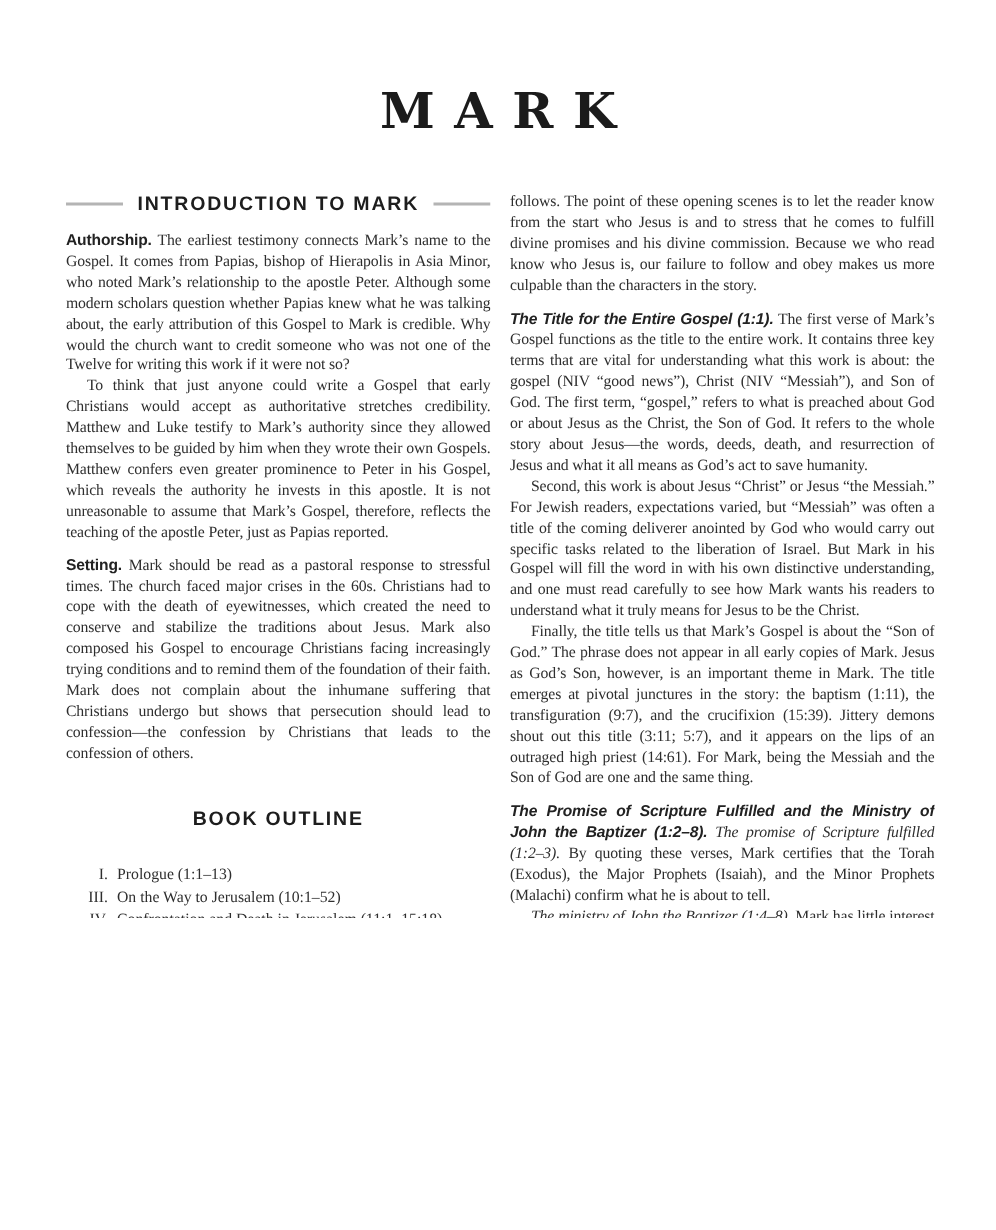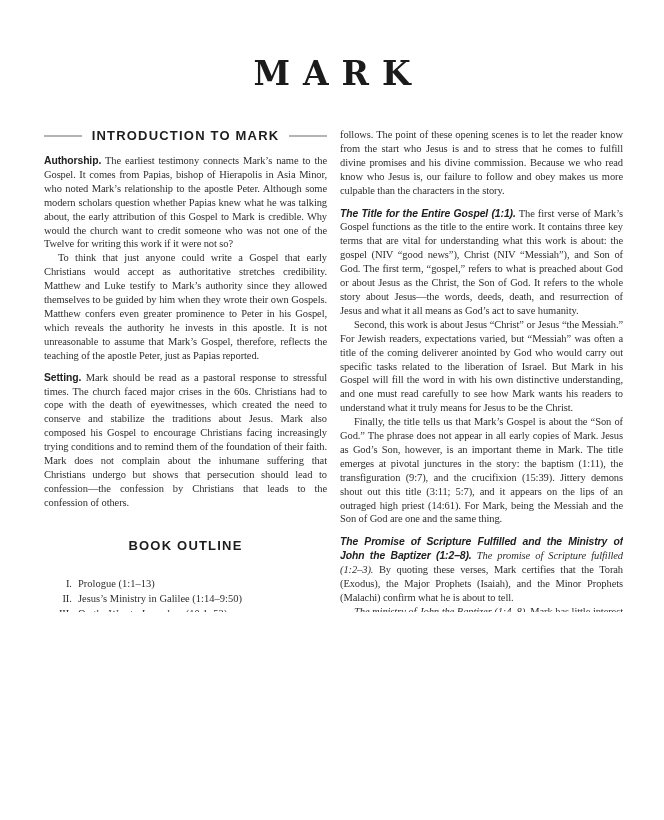--- a/index.html
+++ b/index.html
@@ -145,24 +145,20 @@
         <span class="rule-text">BOOK OUTLINE</span>
         <span class="rule"></span>
       </div>
 
       <div class="outline">
         <div class="outline-item">
           <span class="numeral">I.</span>
           <span class="outline-text">Prologue (1:1–13)</span>
         </div>
         <div class="outline-item">
-          <span class="numeral">II.</span>
-          <span class="outline-text">Jesus’s Ministry in Galilee (1:14–9:50)</span>
-        </div>
-        <div class="outline-item">
           <span class="numeral">III.</span>
           <span class="outline-text">On the Way to Jerusalem (10:1–52)</span>
         </div>
         <div class="outline-item">
           <span class="numeral">IV.</span>
           <span class="outline-text">Confrontation and Death in Jerusalem (11:1–15:18)</span>
         </div>
         <div class="outline-item">
           <span class="numeral">V.</span>
         </div>

